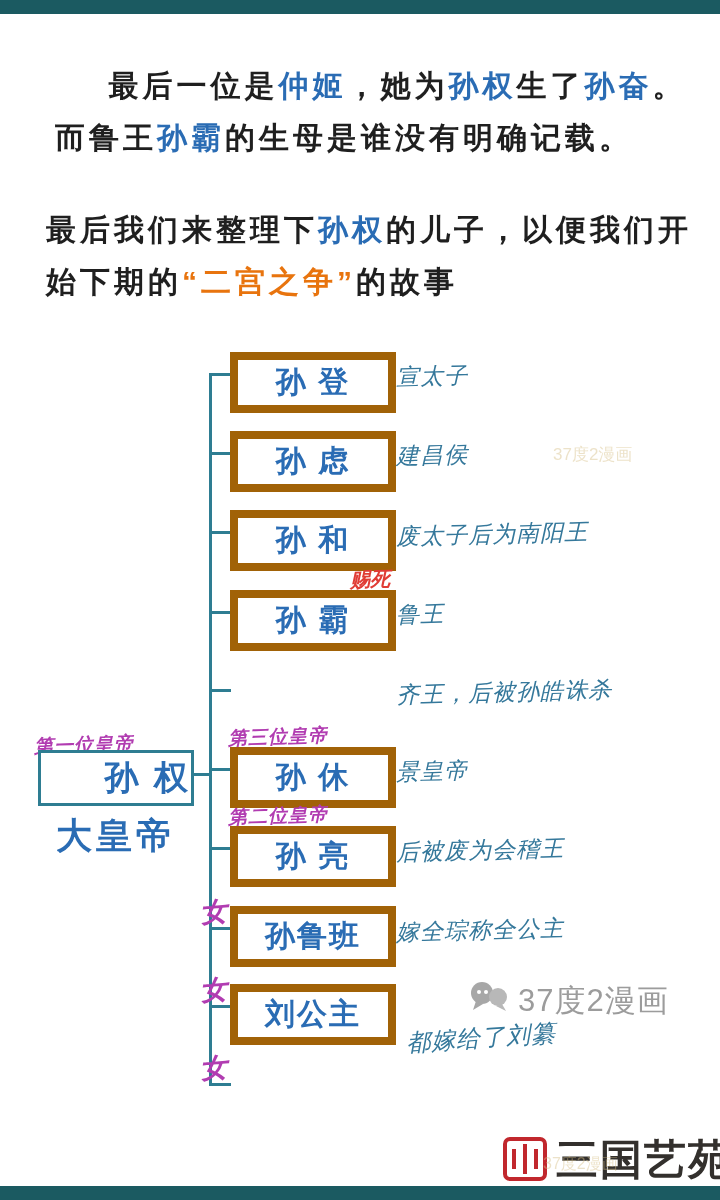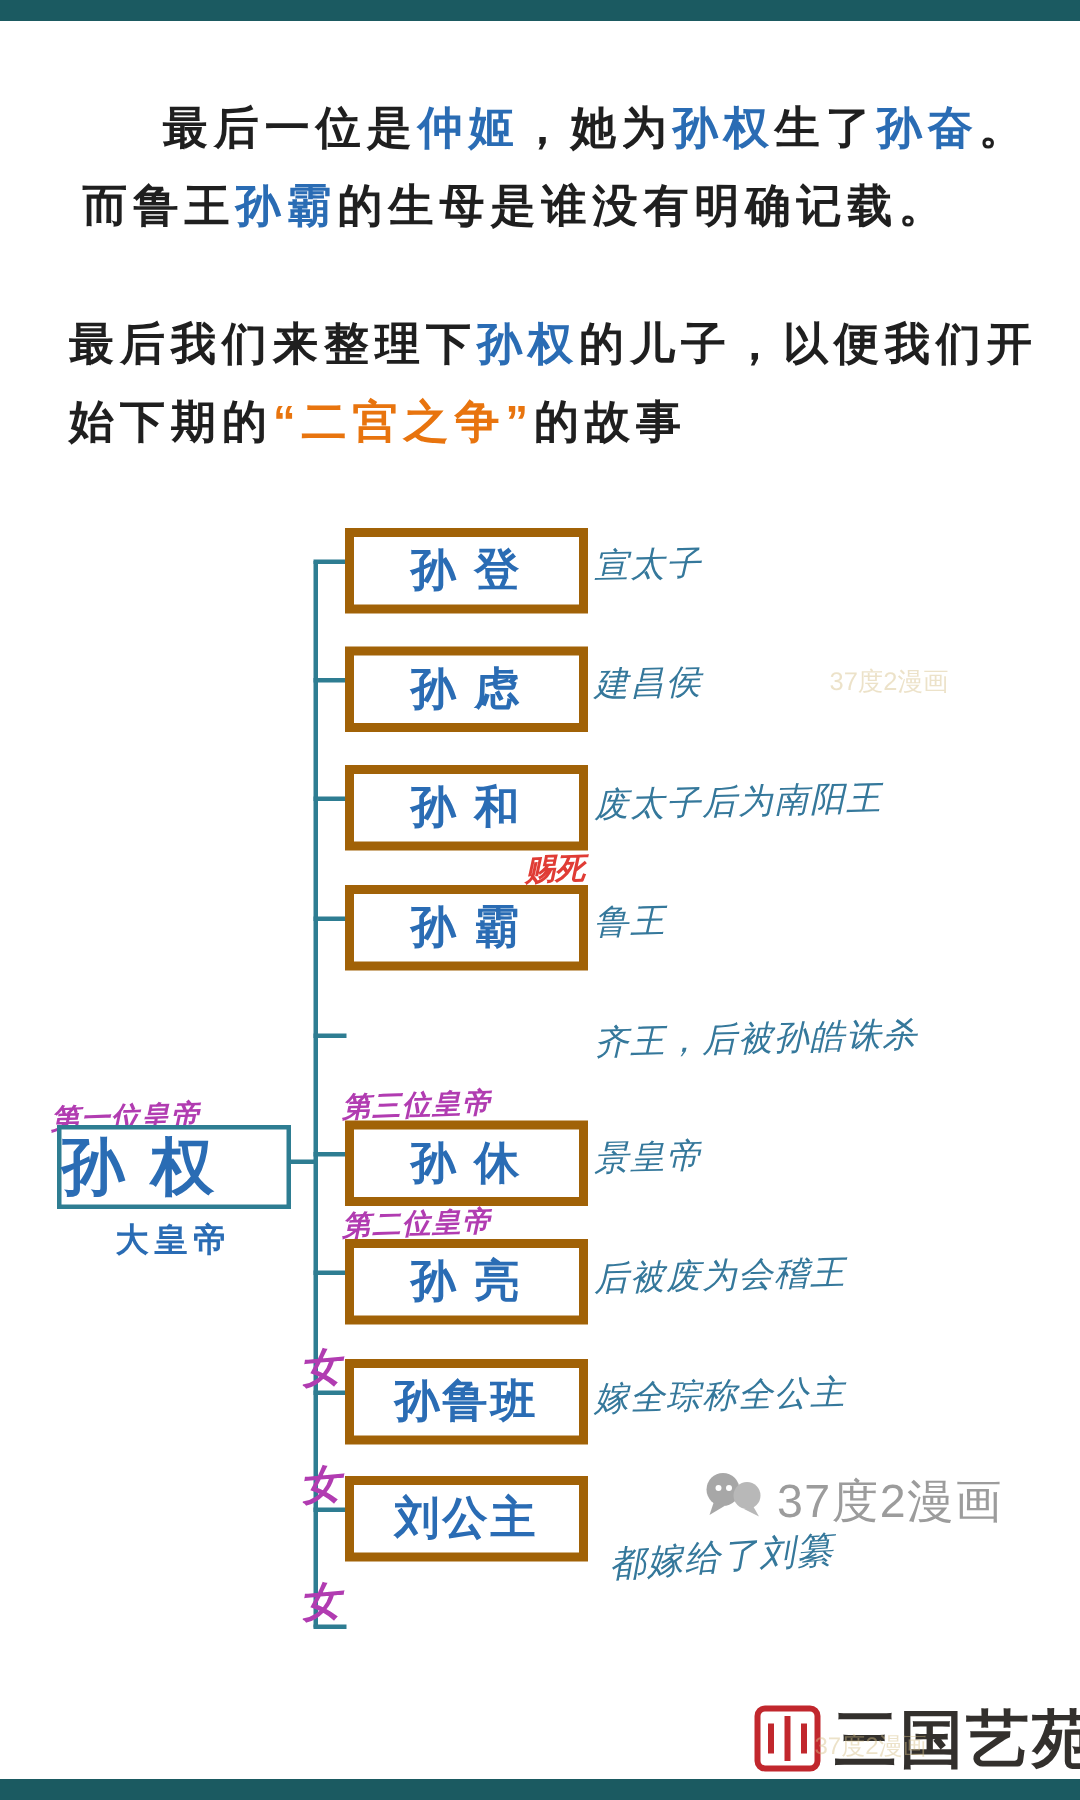--- a/index.html
+++ b/index.html
@@ -16,28 +16,28 @@
   .indent{padding-left:35px;text-align:center;}
   .blue{color:#2a6cb4;}
   .orange{color:#e8740e;margin-top:32px;}
 
   
   .trunk{position:absolute;left:209px;top:374px;width:3px;height:711px;background:#2e7d92;}
   .stub{position:absolute;left:209px;width:22px;height:3px;background:#2e7d92;}
   .pstub{position:absolute;left:188px;top:773px;width:22px;height:3px;background:#2e7d92;}
 
   
-  .node{position:absolute;left:230px;width:150px;height:45px;border:6px solid #a16207;background:#fff;
+  .node{position:absolute;left:230px;width:150px;height:45px;border:8px solid #a16207;background:#fff;
         display:flex;align-items:center;justify-content:center;
         color:#2a6cb4;font-size:30px;font-weight:bold;letter-spacing:2px;}
   .parent-node{position:absolute;left:38px;top:750px;width:150px;height:50px;border:3px solid #2e7d92;background:#fff;
-        display:flex;align-items:center;justify-content:flex-start;
-        color:#2a6cb4;font-size:42px;font-weight:bold;letter-spacing:3px;}
+        display:flex;align-items:center;justify-content:flex-end;
+        color:#2a6cb4;font-size:34px;font-weight:bold;letter-spacing:3px;}
   .parent-title{position:absolute;left:38px;top:812px;width:156px;text-align:center;
-        color:#2a6cb4;font-size:22px;font-weight:bold;letter-spacing:4px;}
+        color:#2a6cb4;font-size:36px;font-weight:bold;letter-spacing:4px;}
 
   
   .desc{position:absolute;left:396px;color:#35789b;font-size:23px;font-style:italic;letter-spacing:1px;
         transform:rotate(-1.5deg);white-space:nowrap;}
   .purple-note{position:absolute;color:#b13cb1;font-size:19px;font-weight:bold;font-style:italic;
         transform:rotate(-2deg);letter-spacing:1px;white-space:nowrap;}
   .red-note{position:absolute;left:350px;top:566px;color:#e03c35;font-size:20px;font-weight:bold;font-style:italic;
         transform:rotate(-2deg);white-space:nowrap;}
   .gender{position:absolute;left:200px;color:#b13cb1;font-size:27px;font-weight:bold;font-style:italic;
         transform:rotate(-5deg);}

